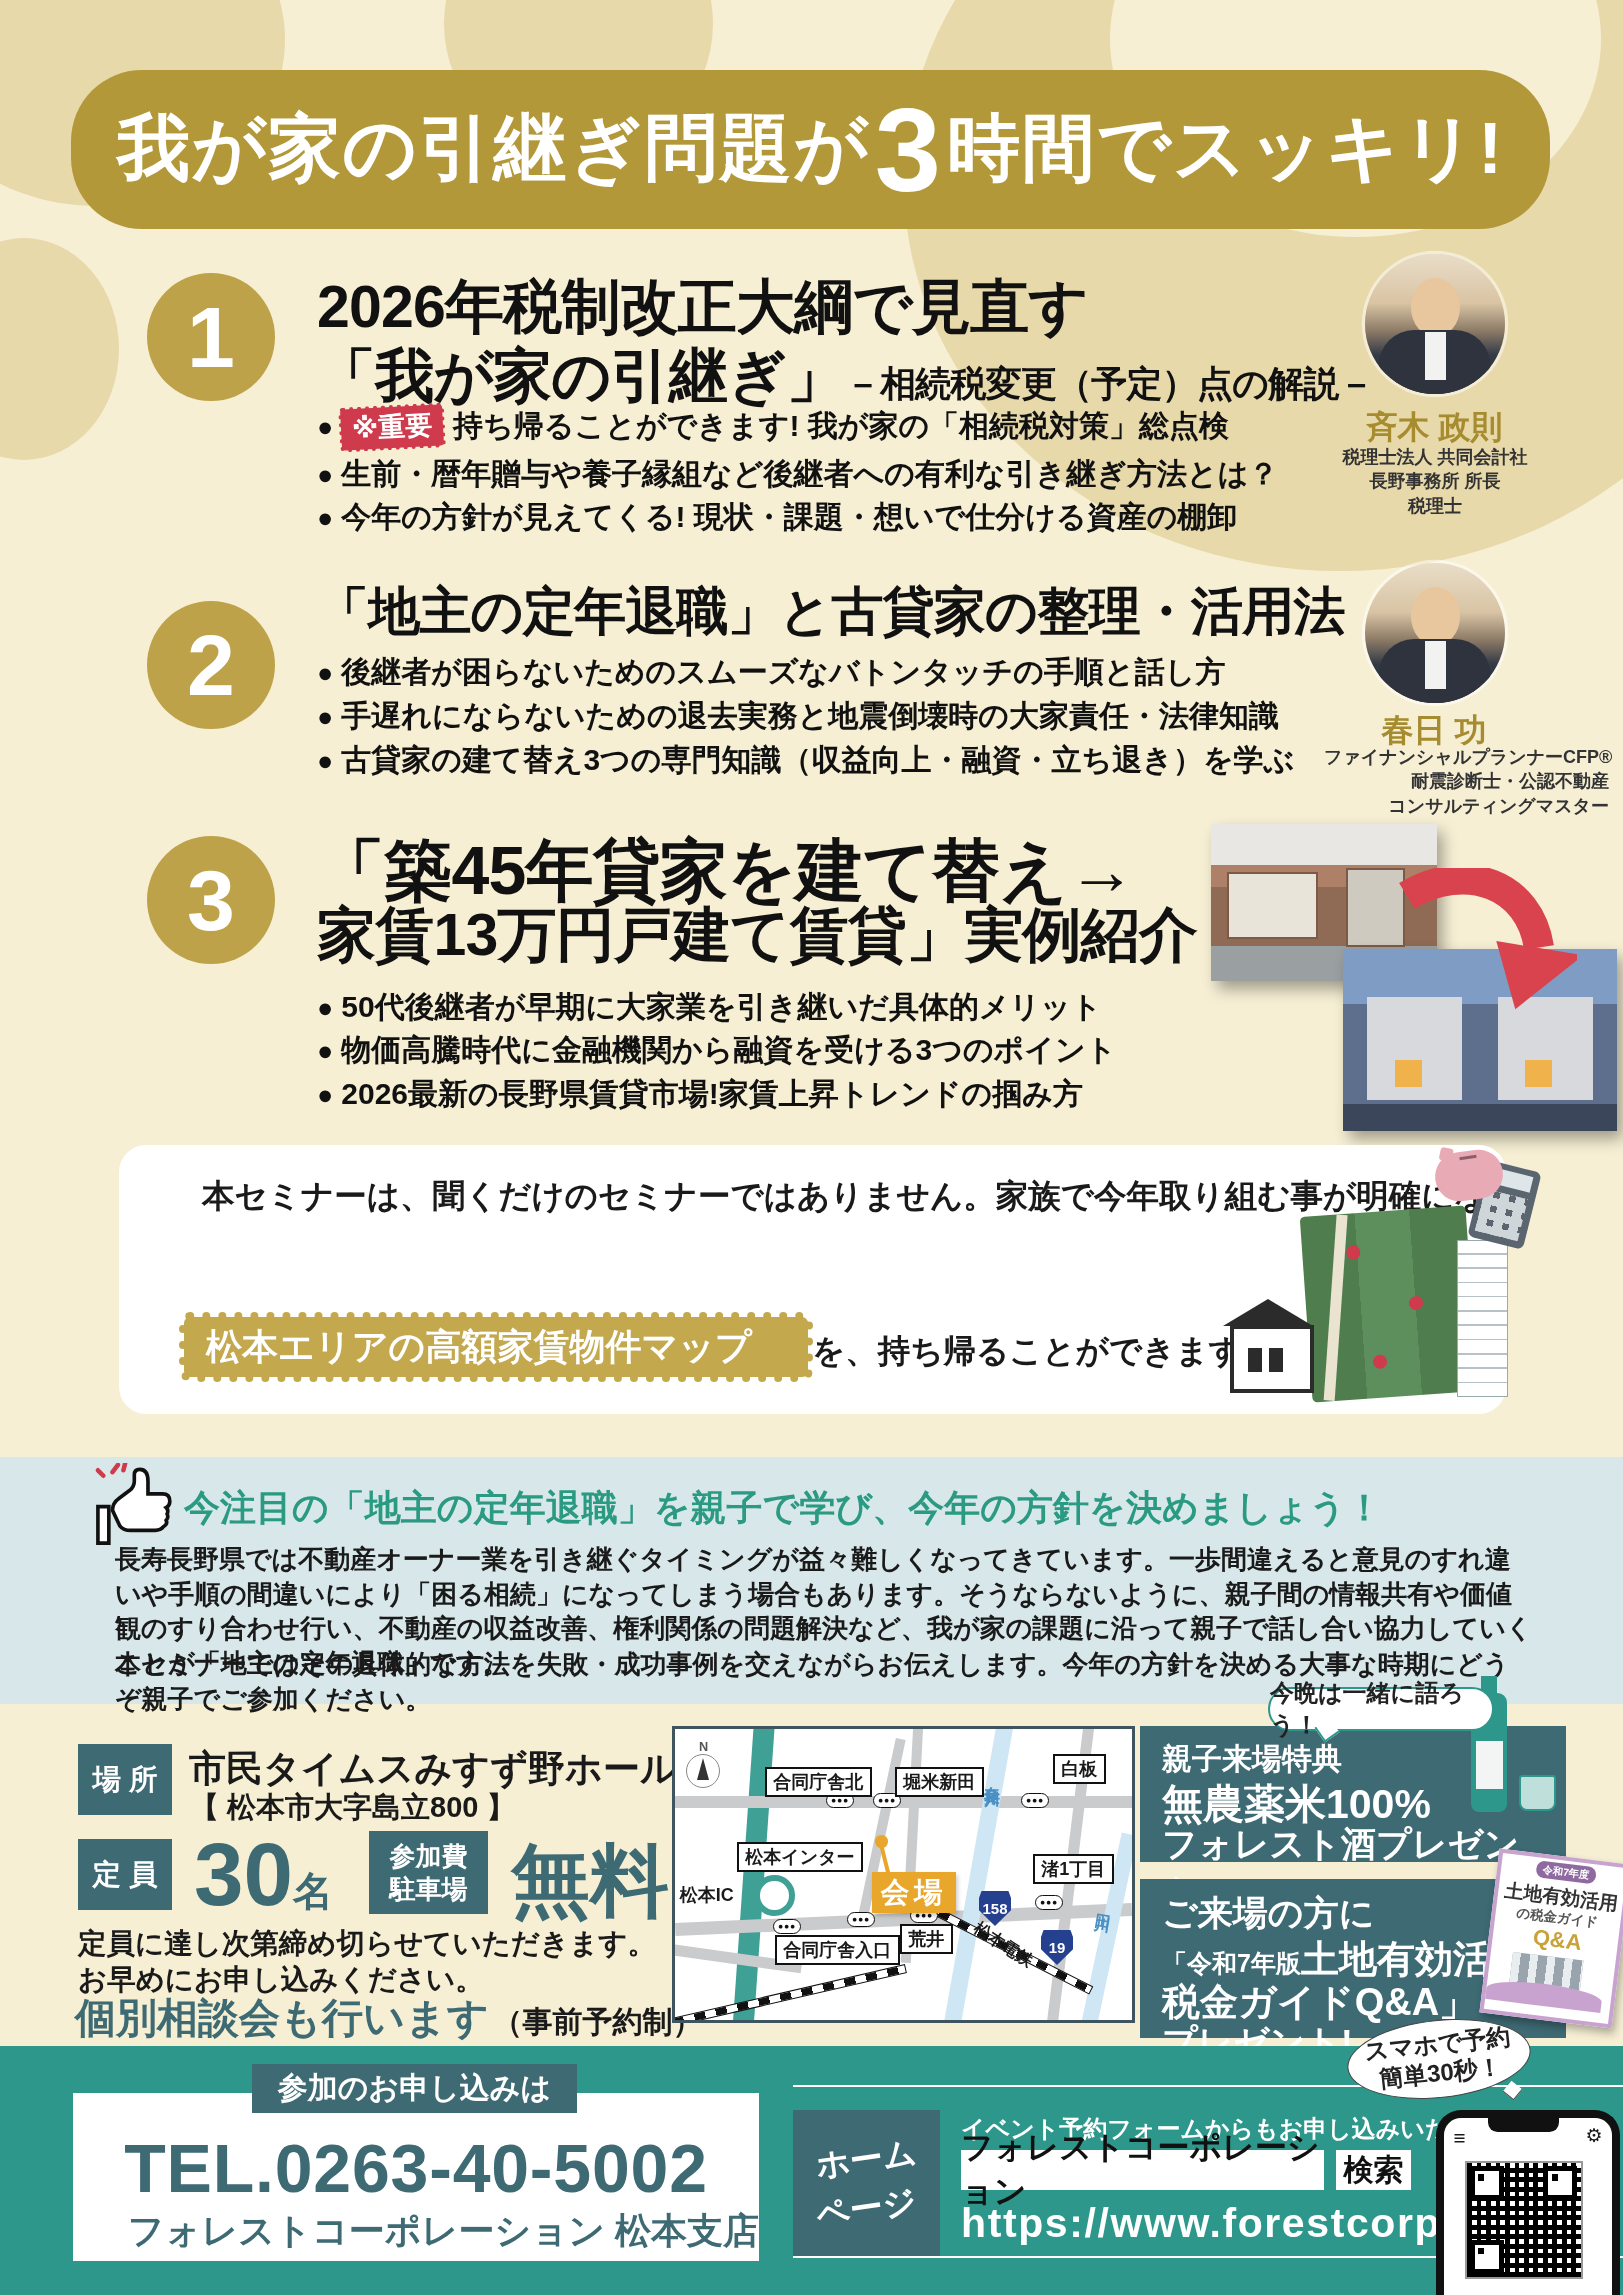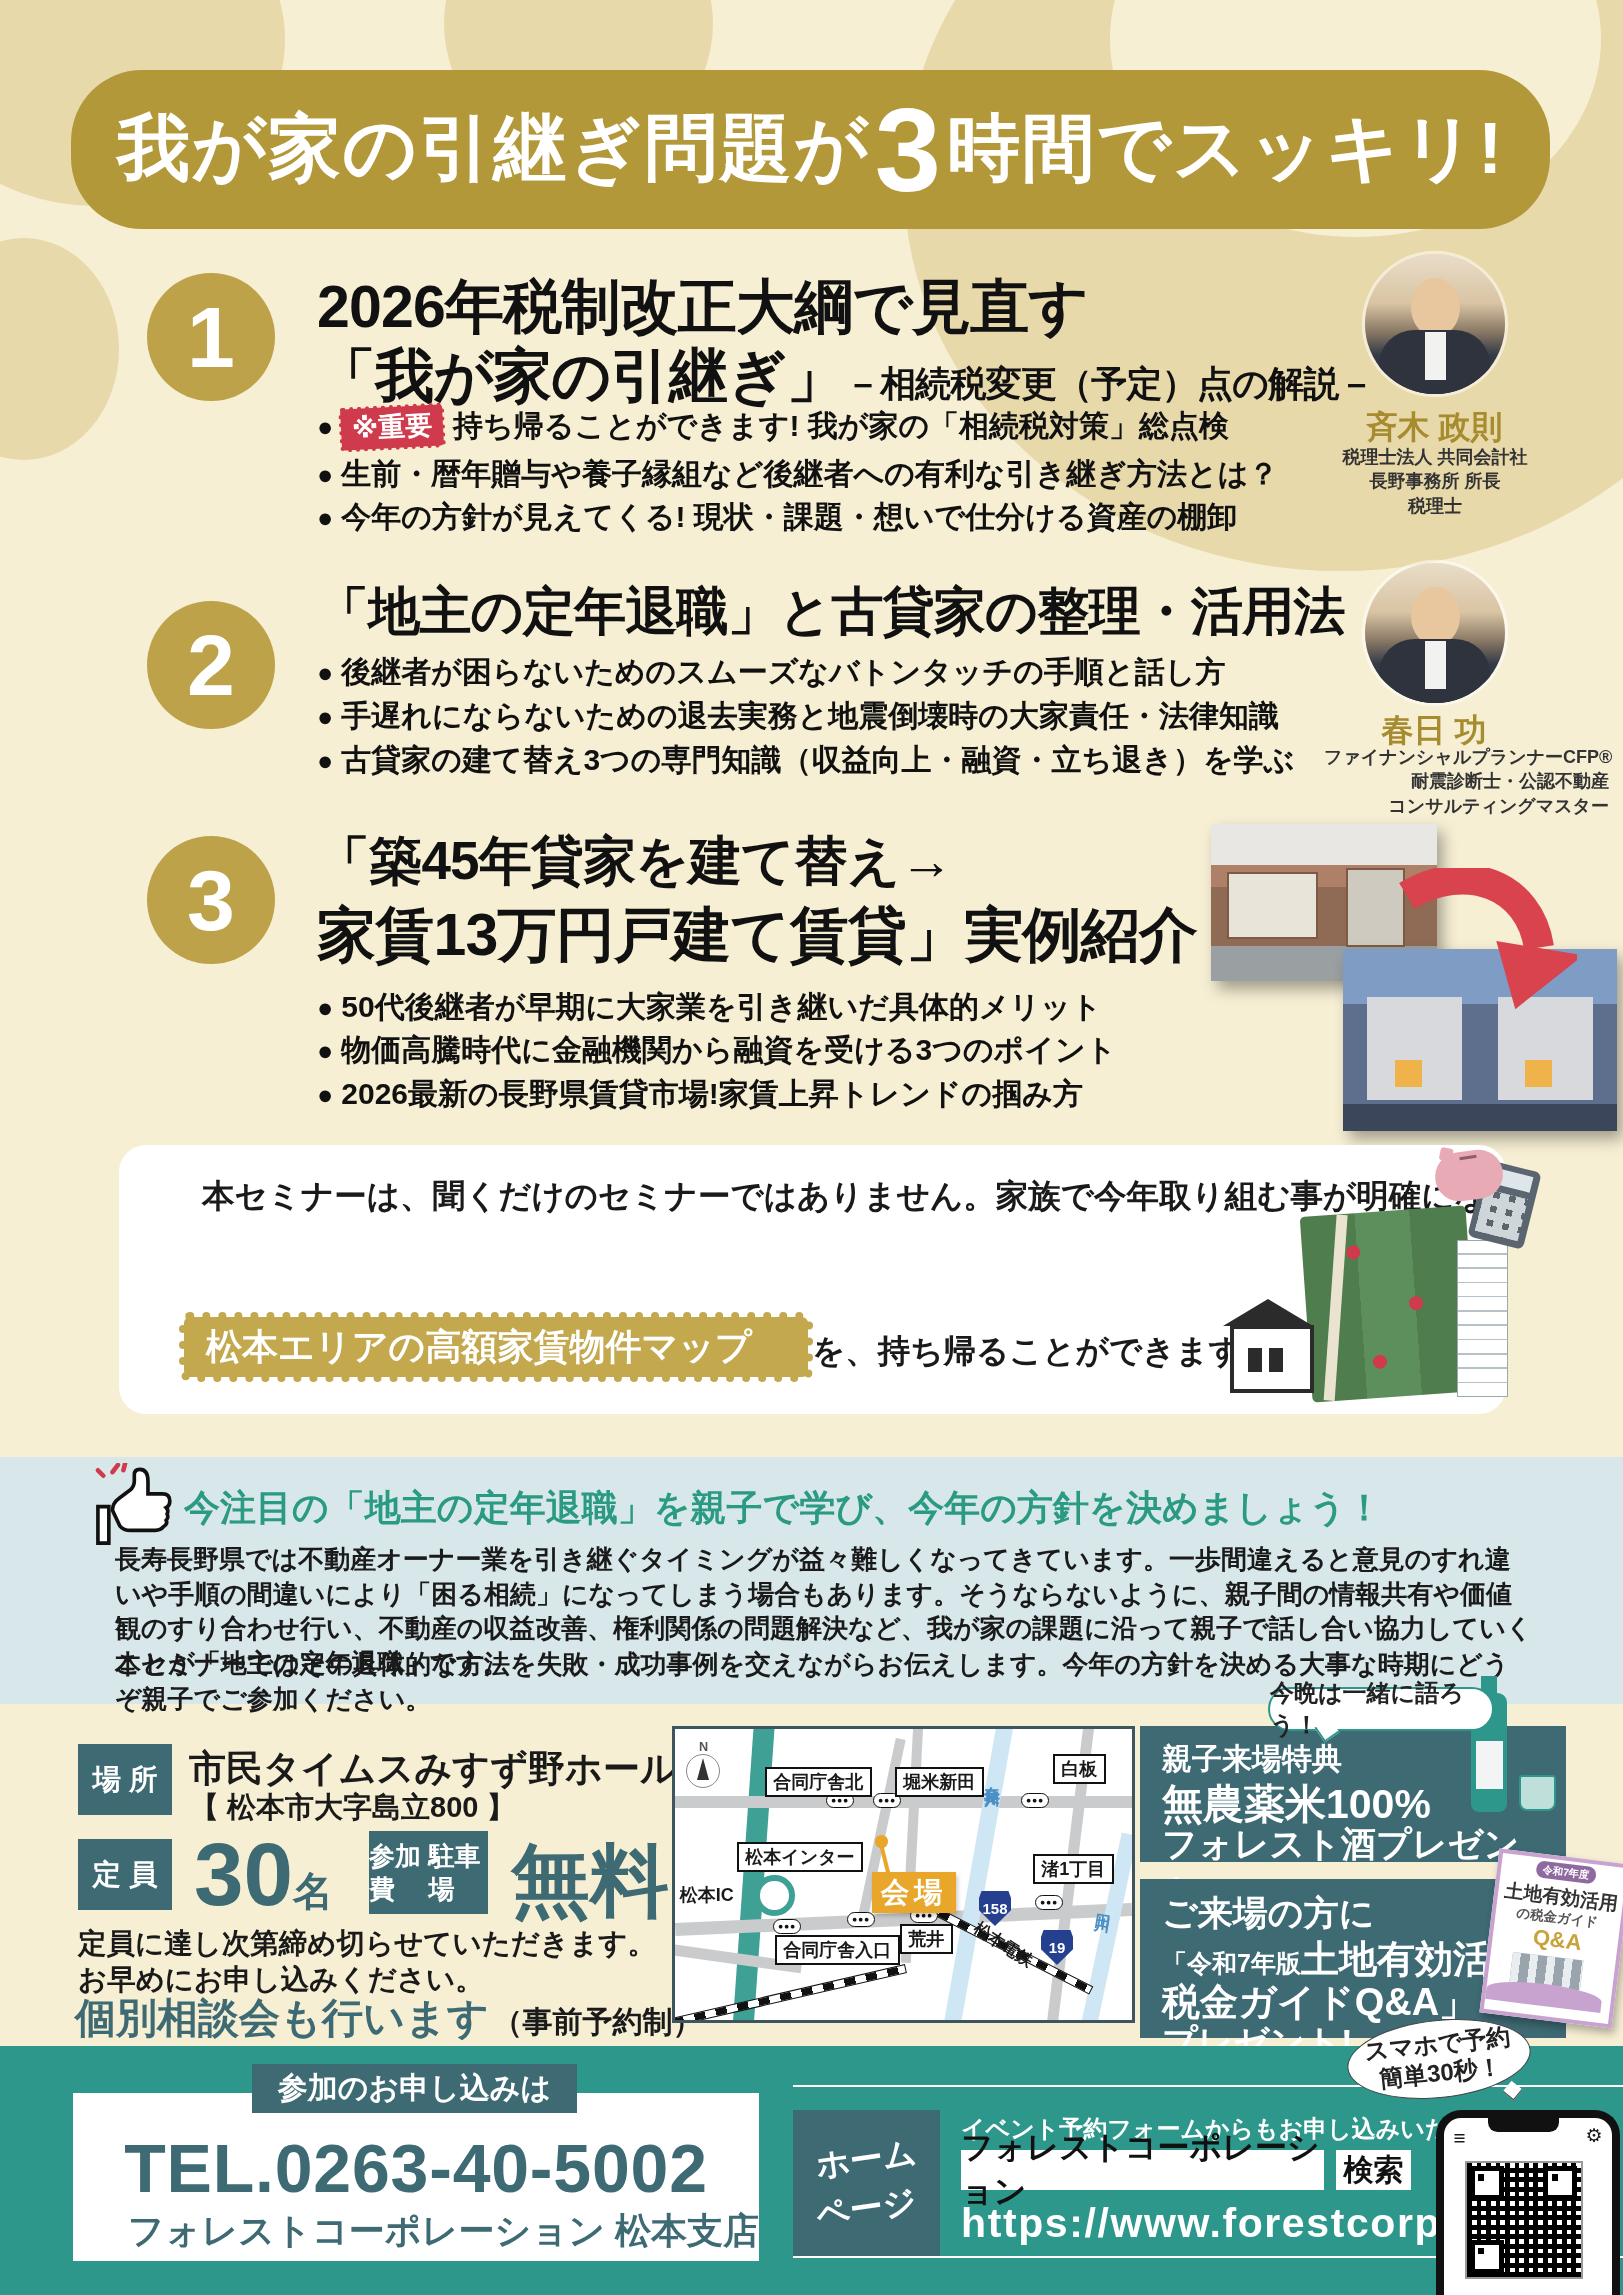--- a/index.html
+++ b/index.html
@@ -106,21 +106,21 @@
   <div class="sname" style="left:1347px;top:709px;width:174px;">春日 功</div>
   <div class="stitles" style="left:1292px;top:745px;width:285px;text-align:right;padding-left:32px;">
     <div>ファイナンシャルプランナーCFP®</div>
     <div>耐震診断士・公認不動産</div>
     <div>コンサルティングマスター</div>
   </div>
 
   <div class="abs numcircle" style="left:147px;top:836px;">
       <span>3</span>
     </div>
-  <div class="abs stitle" style="left:317px;top:826px;font-size:53px;">「築45年貸家を建て替え→</div>
+  <div class="abs stitle" style="left:317px;top:826px;font-size:68px;">「築45年貸家を建て替え→</div>
   <div class="abs stitle" style="left:317px;top:896px;font-size:59px;">家賃13万円戸建て賃貸」実例紹介</div>
   <div class="bullet" style="top:987px;text-align:right;"><span>50代後継者が早期に大家業を引き継いだ具体的メリット</span></div>
   <div class="bullet" style="top:1030px;"><span>物価高騰時代に金融機関から融資を受ける3つのポイント</span></div>
   <div class="bullet" style="top:1074px;"><span>2026最新の長野県賃貸市場!家賃上昇トレンドの掴み方</span></div>
 
   <div class="photo" style="left:1211px;top:824px;width:226px;height:157px;background:linear-gradient(180deg,#e9e7e3 0 26%,#ad8067 26% 40%,#8f6a55 40% 78%,#9aa0a2 78%);">
     <div class="abs" style="left:16px;top:48px;width:87px;height:63px;background:#e8e4da;border:2.4px solid #7c5a46;"></div>
     <div class="abs" style="left:135px;top:44px;width:55px;height:75px;background:#cfcabf;border:2.4px solid #7c5a46;"></div>
   </div>
   <svg class="abs" style="left:1395px;top:868px;z-index:3;" width="182" height="143" viewBox="0 0 230 180">
@@ -179,21 +179,21 @@
       <span>場 所</span>
     </div>
   <div class="abs" style="left:189px;top:1744px;font-size:37px;font-weight:900;white-space:nowrap;">市民タイムスみすず野ホール</div>
   <div class="abs" style="left:190px;top:1788px;font-size:29px;font-weight:800;">【 松本市大字島立800 】</div>
   <div class="lblbox" style="left:78px;top:1839px;width:94px;height:71px;font-size:28.5px;">
       <span>定 員</span>
     </div>
   <div class="abs tealtext" style="left:194px;top:1823px;font-weight:900;">
     <span style="font-size:89px;">30</span><span style="font-size:40px;">名</span>
   </div>
-  <div class="lblbox" style="left:369px;top:1831px;width:119px;height:83px;font-size:26px;flex-direction:row;line-height:1.25;">
+  <div class="lblbox" style="left:369px;top:1831px;width:119px;height:83px;font-size:26px;flex-direction:column;line-height:1.25;">
     <span>参加費</span>
       <span>駐車場</span>
   </div>
   <div class="abs tealtext" style="left:511px;top:1829px;font-size:79px;font-weight:900;">無料</div>
   <div class="abs" style="left:78px;top:1925px;font-size:28.5px;font-weight:700;">定員に達し次第締め切らせていただきます。</div>
   <div class="abs" style="left:78px;top:1961px;font-size:28.5px;font-weight:700;">お早めにお申し込みください。</div>
   <div class="abs" style="left:75px;top:1991px;white-space:nowrap;">
     <span class="tealtext" style="font-size:41px;font-weight:900;">個別相談会も行います</span>
     <span style="font-size:30px;font-weight:800;">（事前予約制）</span>
   </div>

